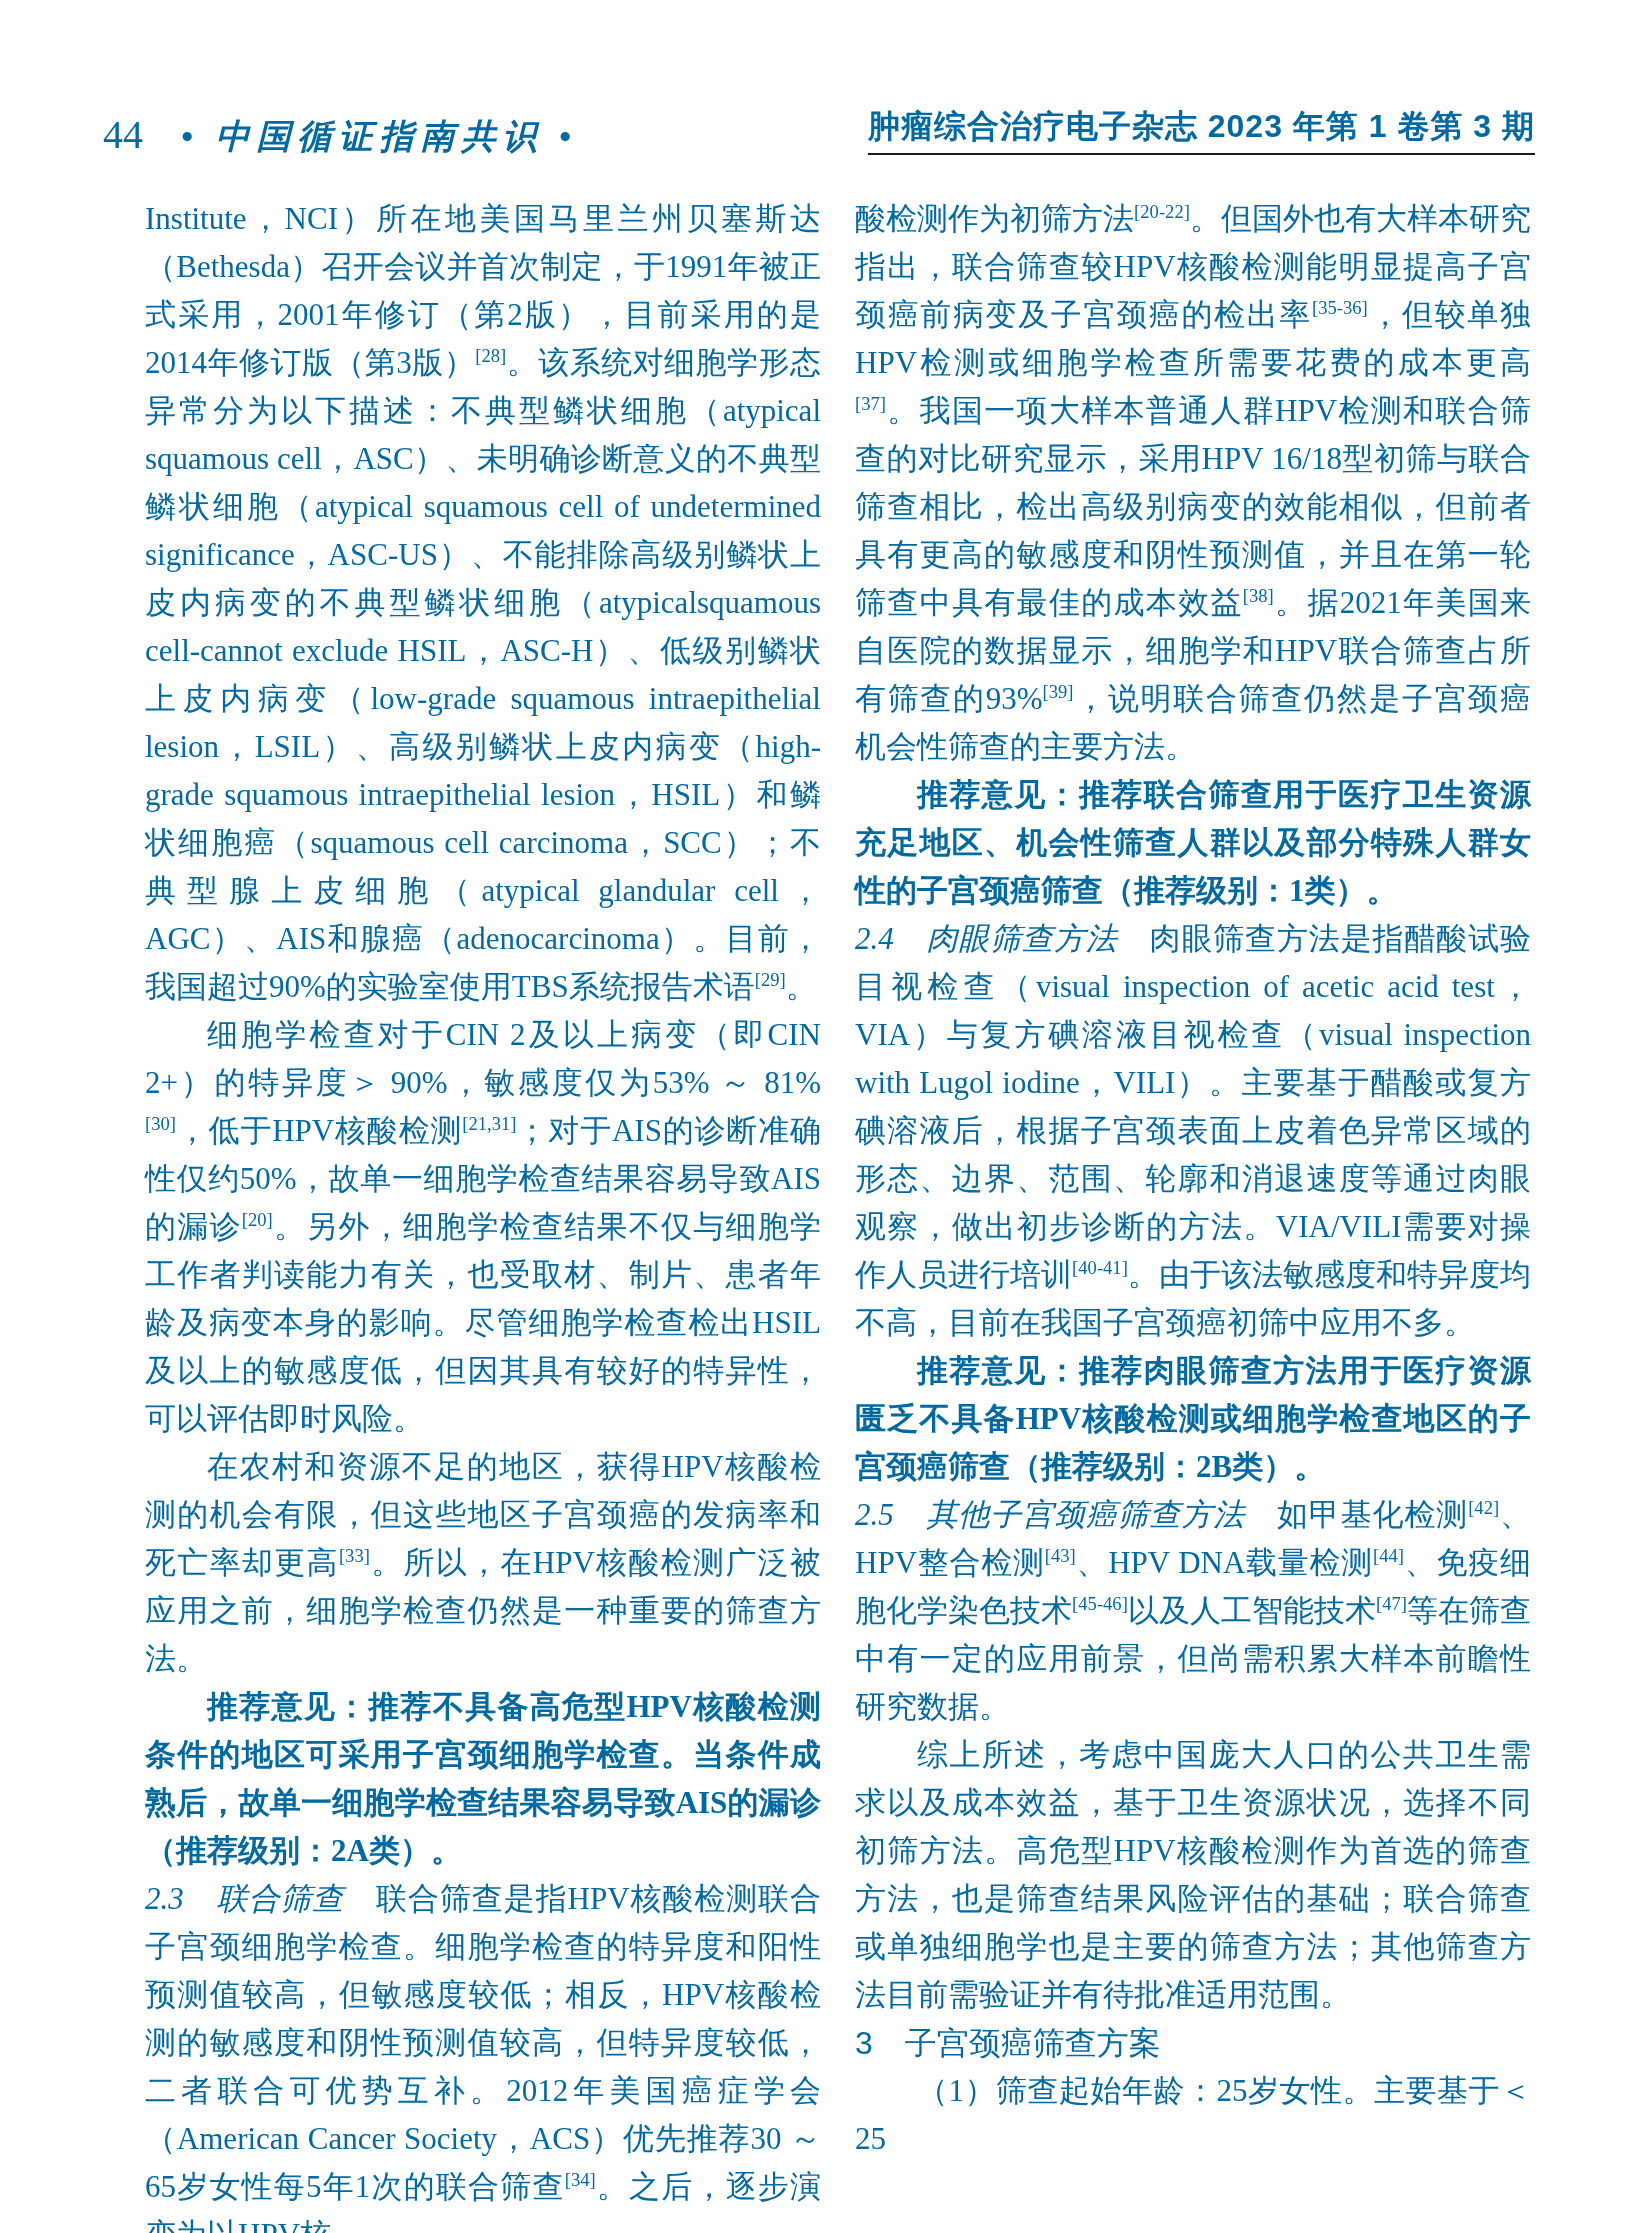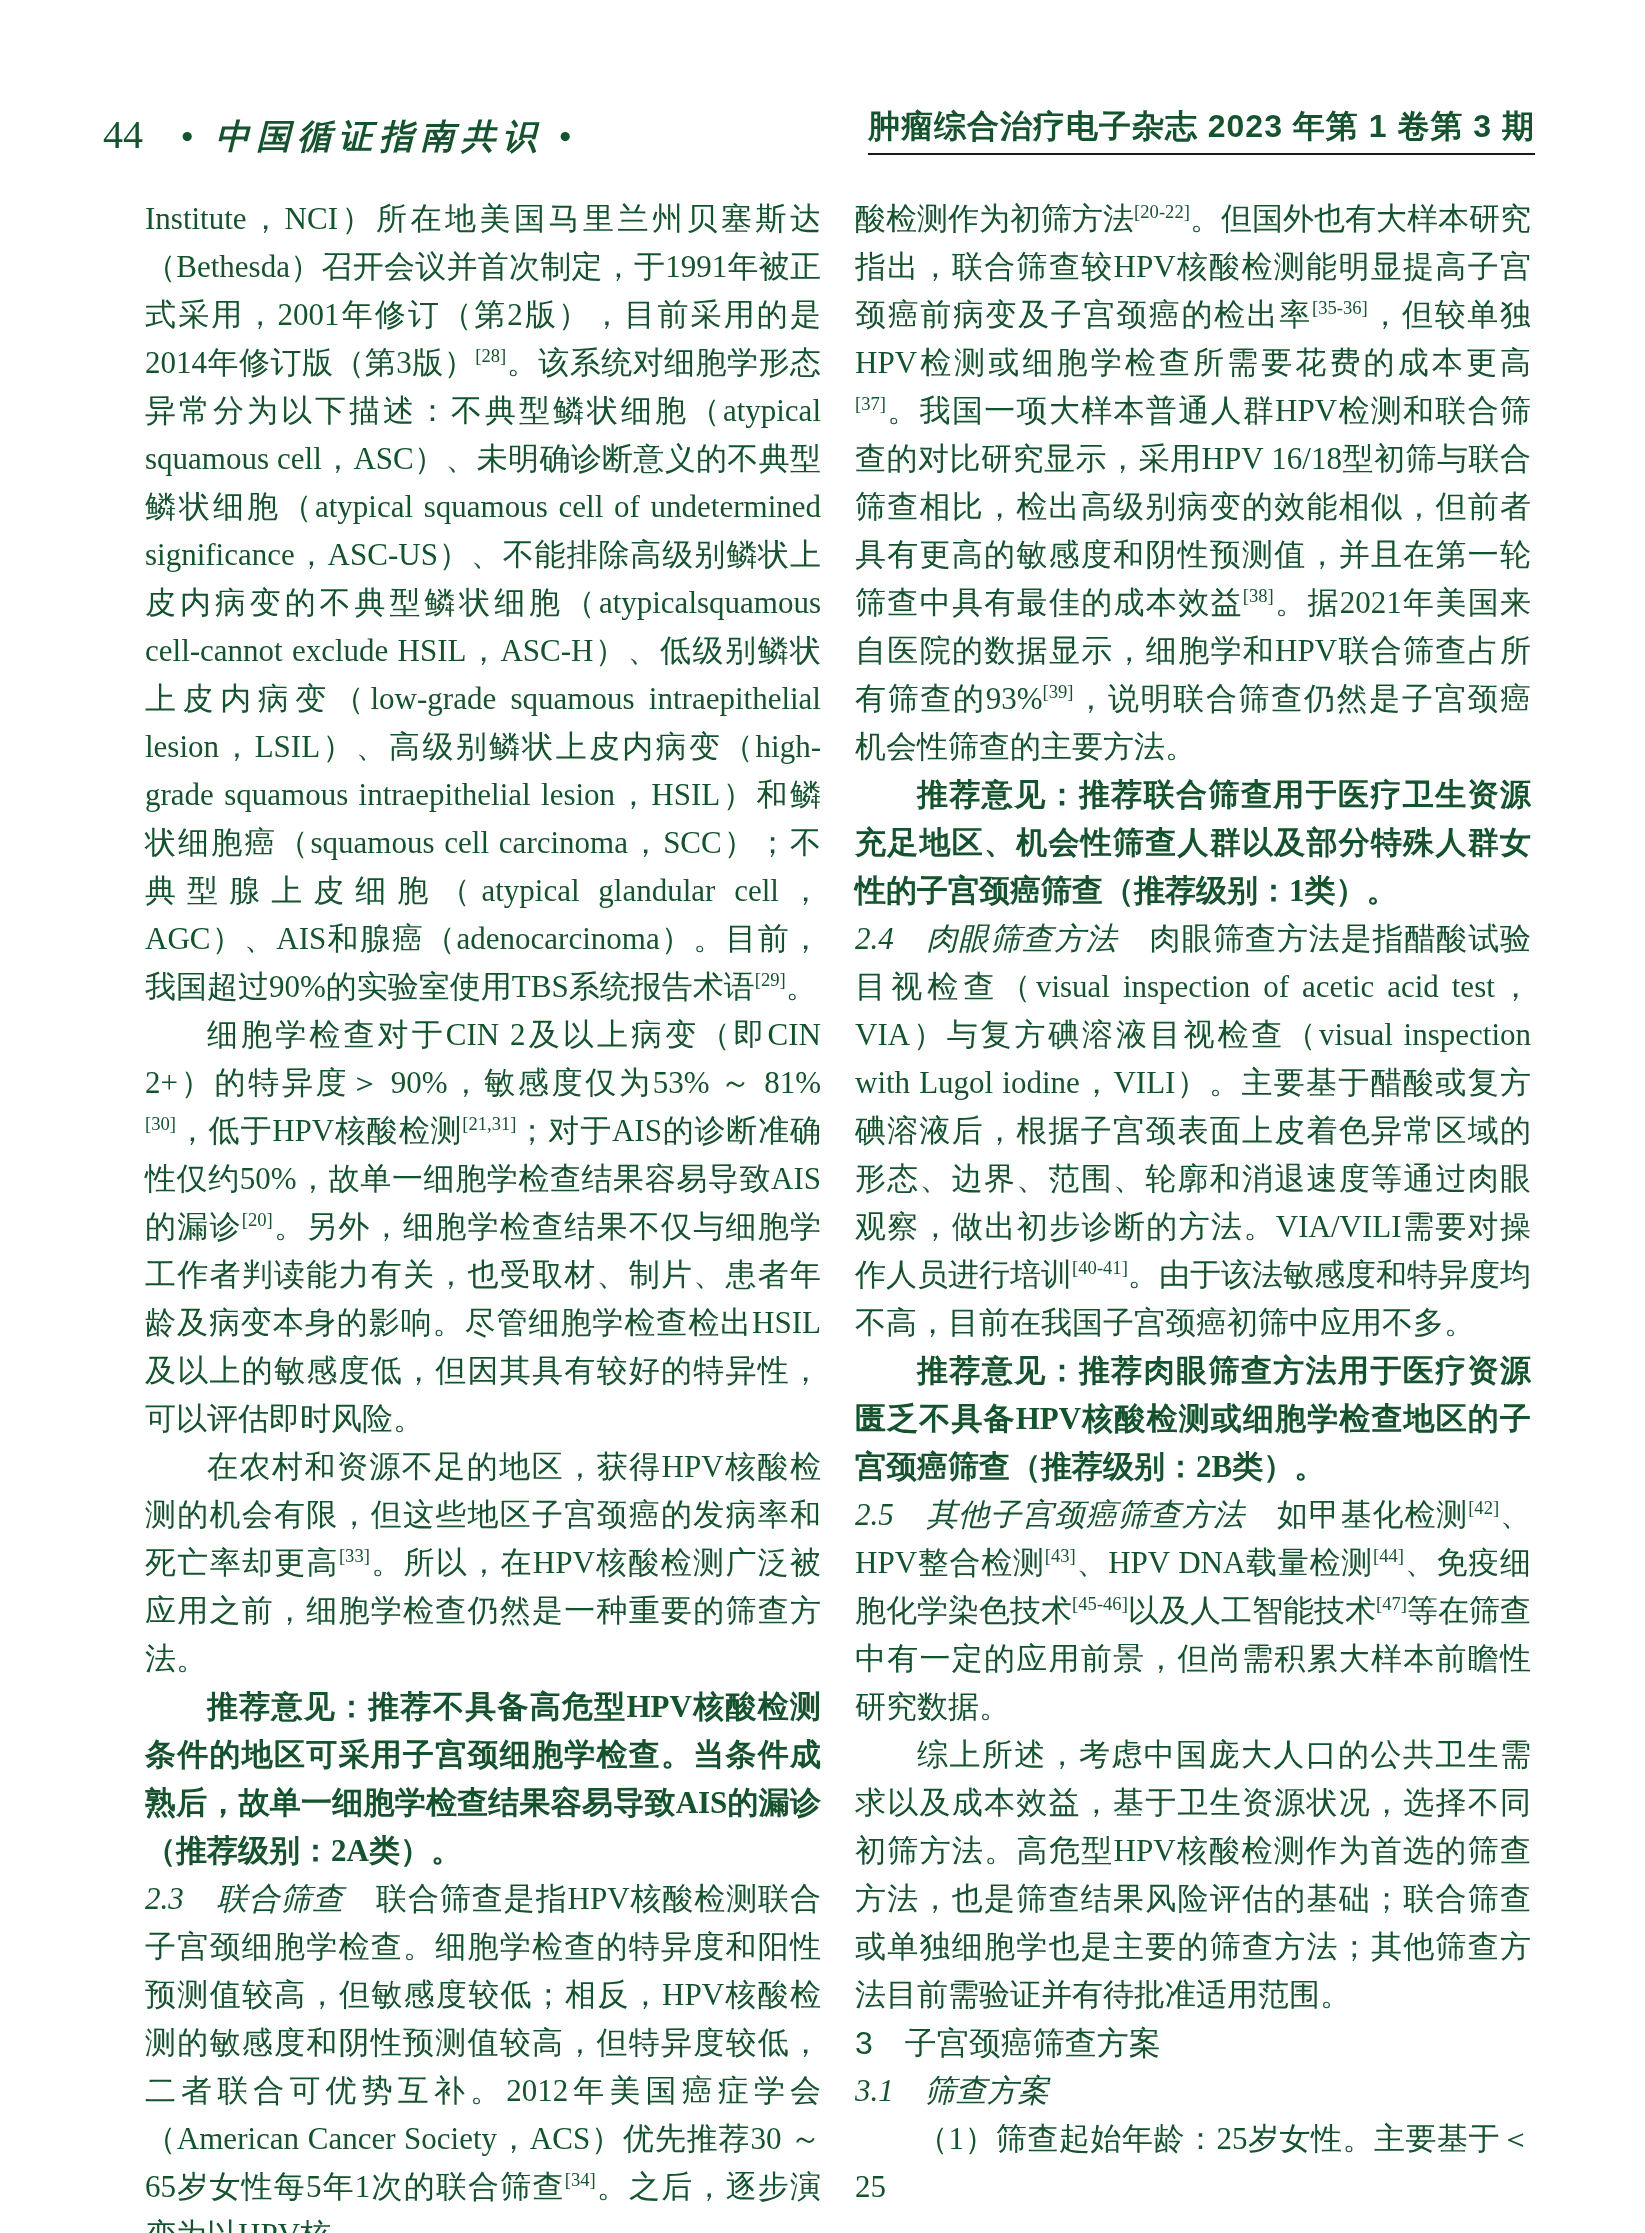--- a/index.html
+++ b/index.html
@@ -2,21 +2,21 @@
 <html lang="zh"><head>
 <meta charset="utf-8">
 <style>
   html, body { margin: 0; padding: 0; background: #e8e8e8; }
   .page {
     position: relative;
     width: 1646px;
     height: 2234px;
     margin: 0 auto;
     background: #ffffff;
-    color: #14532d;
+    color: #0369a1;
     font-family: "Liberation Serif", "DejaVu Serif", serif;
   }
   
   .page-header {
     position: absolute;
     top: 109px;
     left: 103px;
     right: 111px;
     display: flex;
     justify-content: space-between;
@@ -106,19 +106,18 @@
         <p class="para"><span class="kai">2.3　联合筛查　</span><span>联合筛查是指HPV核酸检测联合子宫颈细胞学检查。细胞学检查的特异度和阳性预测值较高，但敏感度较低；相反，HPV核酸检测的敏感度和阴性预测值较高，但特异度较低，二者联合可优势互补。2012年美国癌症学会（American Cancer Society，ACS）优先推荐30 ～ 65岁女性每5年1次的联合筛查</span><sup>[34]</sup><span>。之后，逐步演变为以HPV核</span></p>
       </div>
     <div class="column">
         <p class="para"><span>酸检测作为初筛方法</span><sup>[20-22]</sup><span>。但国外也有大样本研究指出，联合筛查较HPV核酸检测能明显提高子宫颈癌前病变及子宫颈癌的检出率</span><sup>[35-36]</sup><span>，但较单独HPV检测或细胞学检查所需要花费的成本更高</span><sup>[37]</sup><span>。我国一项大样本普通人群HPV检测和联合筛查的对比研究显示，采用HPV 16/18型初筛与联合筛查相比，检出高级别病变的效能相似，但前者具有更高的敏感度和阴性预测值，并且在第一轮筛查中具有最佳的成本效益</span><sup>[38]</sup><span>。据2021年美国来自医院的数据显示，细胞学和HPV联合筛查占所有筛查的93%</span><sup>[39]</sup><span>，说明联合筛查仍然是子宫颈癌机会性筛查的主要方法。</span></p>
         <p class="para bold indent"><span>推荐意见：推荐联合筛查用于医疗卫生资源充足地区、机会性筛查人群以及部分特殊人群女性的子宫颈癌筛查（推荐级别：1类）。</span></p>
         <p class="para"><span class="kai">2.4　肉眼筛查方法　</span><span>肉眼筛查方法是指醋酸试验目视检查（visual inspection of acetic acid test，VIA）与复方碘溶液目视检查（visual inspection with Lugol iodine，VILI）。主要基于醋酸或复方碘溶液后，根据子宫颈表面上皮着色异常区域的形态、边界、范围、轮廓和消退速度等通过肉眼观察，做出初步诊断的方法。VIA/VILI需要对操作人员进行培训</span><sup>[40-41]</sup><span>。由于该法敏感度和特异度均不高，目前在我国子宫颈癌初筛中应用不多。</span></p>
         <p class="para bold indent"><span>推荐意见：推荐肉眼筛查方法用于医疗资源匮乏不具备HPV核酸检测或细胞学检查地区的子宫颈癌筛查（推荐级别：2B类）。</span></p>
         <p class="para"><span class="kai">2.5　其他子宫颈癌筛查方法　</span><span>如甲基化检测</span><sup>[42]</sup><span>、HPV整合检测</span><sup>[43]</sup><span>、HPV DNA载量检测</span><sup>[44]</sup><span>、免疫细胞化学染色技术</span><sup>[45-46]</sup><span>以及人工智能技术</span><sup>[47]</sup><span>等在筛查中有一定的应用前景，但尚需积累大样本前瞻性研究数据。</span></p>
         <p class="para indent"><span>综上所述，考虑中国庞大人口的公共卫生需求以及成本效益，基于卫生资源状况，选择不同初筛方法。高危型HPV核酸检测作为首选的筛查方法，也是筛查结果风险评估的基础；联合筛查或单独细胞学也是主要的筛查方法；其他筛查方法目前需验证并有待批准适用范围。</span></p>
         <p class="para heading"><span>3　子宫颈癌筛查方案</span></p>
-        <p class="para kai-sub"><span>3.1　筛查方案</span></p>
         <p class="para indent"><span>（1）筛查起始年龄：25岁女性。主要基于＜ 25</span></p>
       </div>
   </div>
 
 </div>
 
 
 </body></html>

